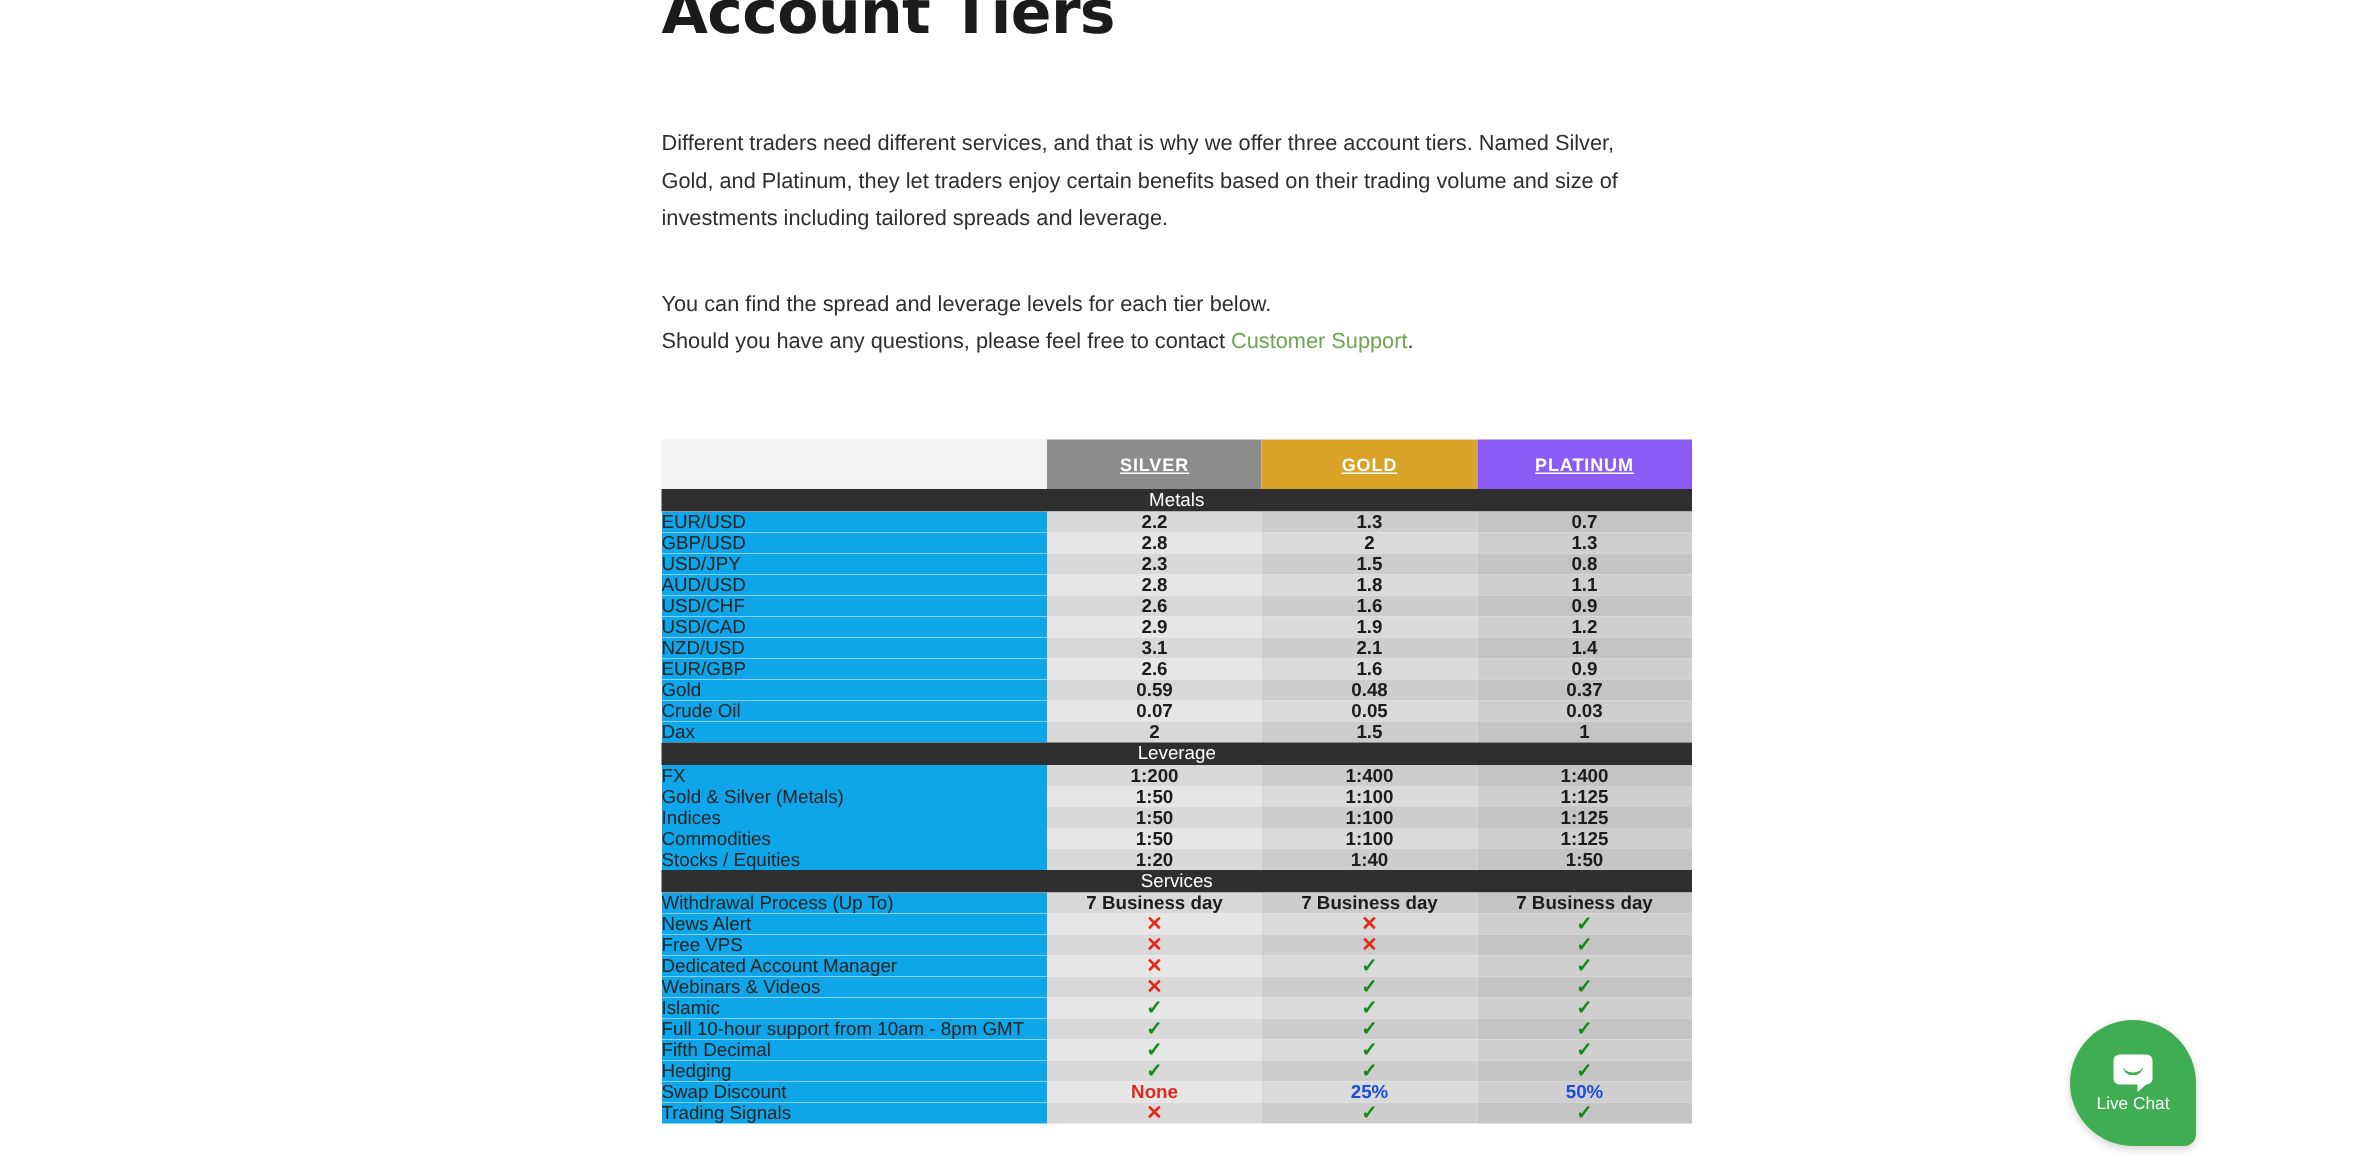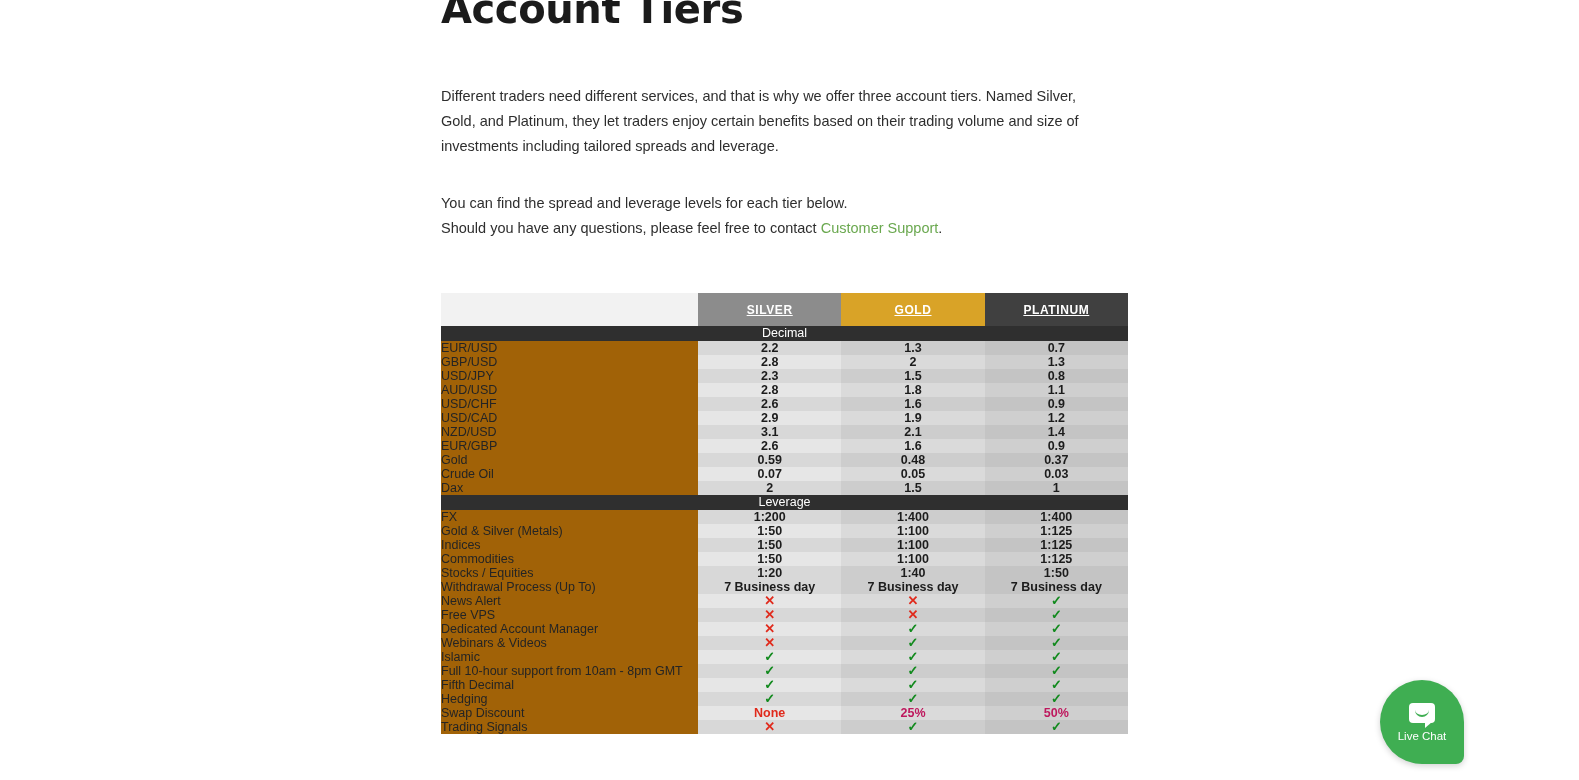--- a/index.html
+++ b/index.html
@@ -81,41 +81,41 @@
     font-weight: bold;
     letter-spacing: 0.6px;
     color: #ffffff;
     text-align: center;
     vertical-align: middle;
     text-decoration: underline;
   }
   .th-blank { background: #f2f2f2; }
   .th-silver { background: #8c8c8c; }
   .th-gold { background: #d9a327; }
-  .th-platinum { background: #404040; }
+  .th-platinum { background: #8b5cf6; }
 
   .section-row td {
     background: #2f2f2f;
     color: #ffffff;
     font-size: 12.5px;
     text-align: center;
     height: 15px;
     line-height: 15px;
     padding: 0;
     font-weight: normal;
   }
 
   .data-row td {
     height: 14px;
     line-height: 14px;
     padding: 0;
     vertical-align: middle;
   }
   .cell-label {
-    background: #a16207;
+    background: #0ea5e9;
     color: #242424;
     padding-left: 2px;
     font-size: 12.5px;
     text-align: left;
     white-space: nowrap;
     overflow: hidden;
   }
   .cell-val {
     text-align: center;
     font-weight: bold;
@@ -126,21 +126,21 @@
   .data-row.odd  .v-silver   { background: #d8d8d8; }
   .data-row.even .v-silver   { background: #e6e6e6; }
   .data-row.odd  .v-gold     { background: #cdcdcd; }
   .data-row.even .v-gold     { background: #dadada; }
   .data-row.odd  .v-platinum { background: #c4c4c4; }
   .data-row.even .v-platinum { background: #cfcfcf; }
 
   .mark-yes { color: #128a1e; font-weight: bold; font-size: 13px; }
   .mark-no  { color: #e02a1c; font-weight: bold; font-size: 13px; }
   .txt-none { color: #e02a1c; font-weight: bold; }
-  .txt-pct  { color: #be185d; font-weight: bold; }
+  .txt-pct  { color: #1d4ed8; font-weight: bold; }
 
   
   .live-chat {
     position: absolute;
     left: 1380px;
     top: 680px;
     width: 84px;
     height: 84px;
     background: #3fae52;
     border-radius: 50% 50% 8px 50%;
@@ -208,21 +208,21 @@
     <thead>
       <tr class="thead-row">
         <th class="th-blank"></th>
         <th class="th-silver">SILVER</th>
         <th class="th-gold">GOLD</th>
         <th class="th-platinum">PLATINUM</th>
       </tr>
     </thead>
     <tbody id="table-body">
         <tr class="section-row">
-          <td colspan="4">Decimal</td>
+          <td colspan="4">Metals</td>
         </tr>
         <tr class="data-row odd">
           <td class="cell-label">EUR/USD</td>
           <td class="cell-val v-silver">2.2</td>
           <td class="cell-val v-gold">1.3</td>
           <td class="cell-val v-platinum">0.7</td>
         </tr>
         <tr class="data-row even">
           <td class="cell-label">GBP/USD</td>
           <td class="cell-val v-silver">2.8</td>
@@ -308,20 +308,23 @@
           <td class="cell-label">Commodities</td>
           <td class="cell-val v-silver">1:50</td>
           <td class="cell-val v-gold">1:100</td>
           <td class="cell-val v-platinum">1:125</td>
         </tr>
         <tr class="data-row odd">
           <td class="cell-label">Stocks / Equities</td>
           <td class="cell-val v-silver">1:20</td>
           <td class="cell-val v-gold">1:40</td>
           <td class="cell-val v-platinum">1:50</td>
+        </tr>
+        <tr class="section-row">
+          <td colspan="4">Services</td>
         </tr>
         <tr class="data-row odd">
           <td class="cell-label">Withdrawal Process (Up To)</td>
           <td class="cell-val v-silver">7 Business day</td>
           <td class="cell-val v-gold">7 Business day</td>
           <td class="cell-val v-platinum">7 Business day</td>
         </tr>
         <tr class="data-row even">
           <td class="cell-label">News Alert</td>
           <td class="cell-val v-silver"><span class="mark-no">✕</span></td>

